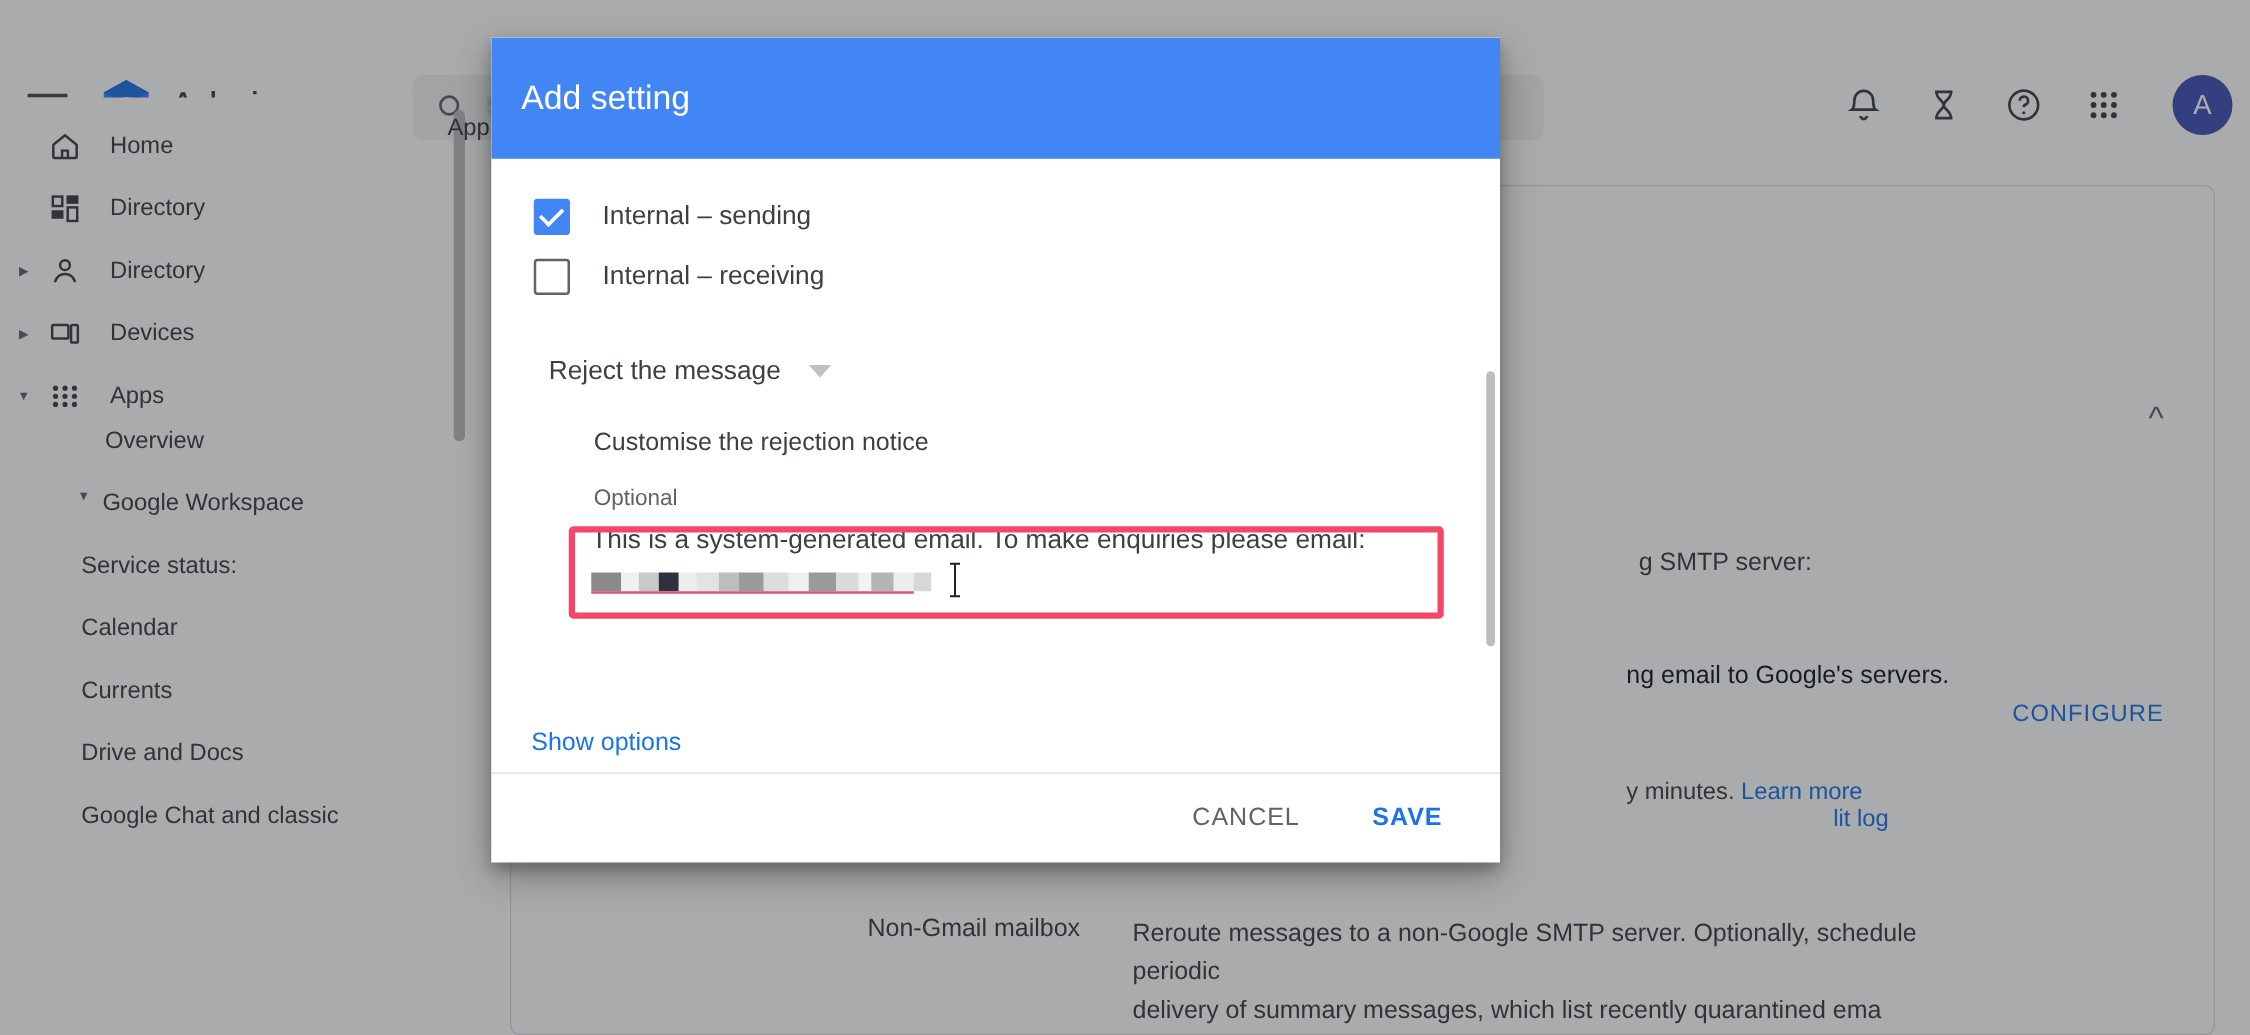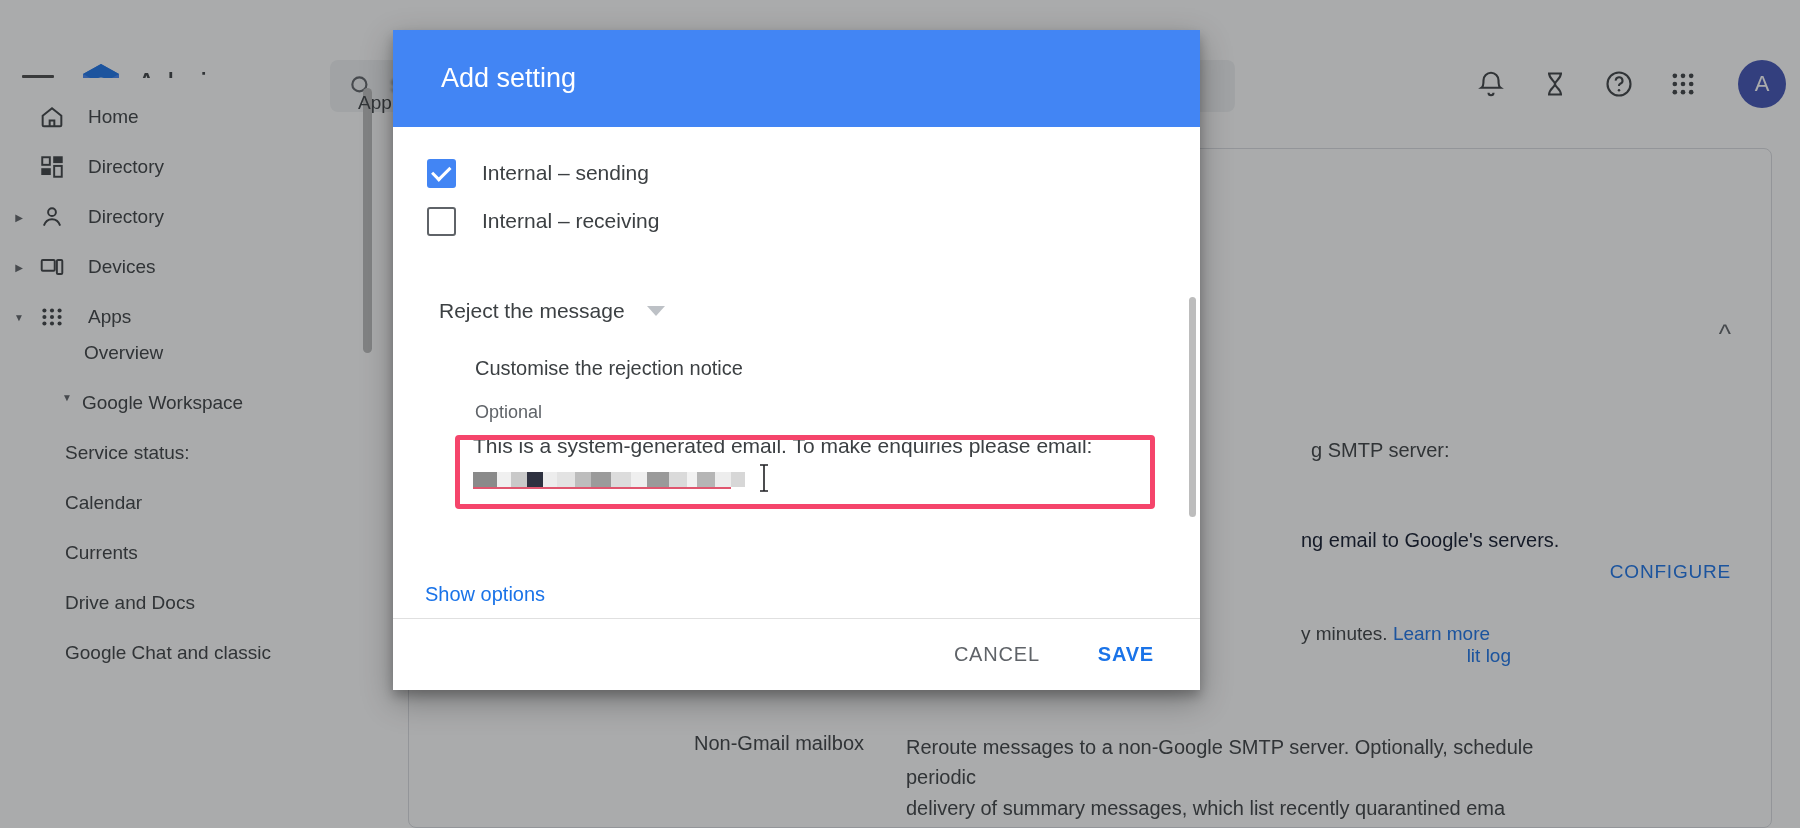--- a/index.html
+++ b/index.html
@@ -77,36 +77,36 @@
 
   
   #scrim { position:absolute; inset:0; background: rgba(32,33,36,.38); }
 
   
   #modal {
     position:absolute; left: 393px; top: 30px; width: 807px; height: 660px;
     background:#fff; box-shadow: 0 11px 30px rgba(0,0,0,.30), 0 6px 10px rgba(0,0,0,.22);
     display:flex; flex-direction:column; overflow:hidden;
   }
-  .modal-head { height: 97px; background:#4285f4; display:flex; align-items:center; padding-left: 48px; }
+  .modal-head { height: 97px; background:#4285f4; display:flex; align-items:center; padding-left: 24px; }
   .modal-title { color:#fff; font-size: 27px; }
   .modal-body { position:relative; flex: 1; padding: 22px 32px 0 32px; overflow:hidden; }
 
   .chk-row { display:flex; align-items:center; height: 48px; margin-left: 2px; }
   .chk {
     width: 29px; height: 29px; border-radius: 3px; border: 2px solid #5f6368; background:#fff;
     display:flex; align-items:center; justify-content:center; cursor:pointer; flex: none;
   }
   .chk.on { background:#4285f4; border-color:#4285f4; }
   .chk.on::after { content:""; width: 15px; height: 8px; border-left:3px solid #fff; border-bottom:3px solid #fff; transform: rotate(-45deg) translate(1px,-2px); }
   .chk-label { margin-left: 26px; font-size: 21px; color:#3c4043; }
 
   .step2 { margin-top: 30px; font-size: 21px; color:#3c4043; }
 
-  .select-row { margin-top: 54px; display:flex; align-items:center; gap: 22px; padding-left: 14px; cursor:pointer; }
+  .select-row { margin-top: 40px; display:flex; align-items:center; gap: 22px; padding-left: 14px; cursor:pointer; }
   .select-value { font-size: 21px; color:#3c4043; }
   .select-arrow { width:0;height:0;border-left:9px solid transparent;border-right:9px solid transparent;border-top:10px solid #bdc1c6; }
 
   .sub-label { margin-top: 34px; margin-left: 50px; font-size: 20px; color:#3c4043; }
   .optional { margin-top: 22px; margin-left: 50px; font-size: 18px; color:#5f6368; }
 
   .notice-wrap { position:relative; margin-top: 12px; }
   .highlight-box {
     position:absolute; left: 30px; top: 0; width: 700px; height: 74px;
     border: 5px solid #f5456b; border-radius: 4px; pointer-events:none;

